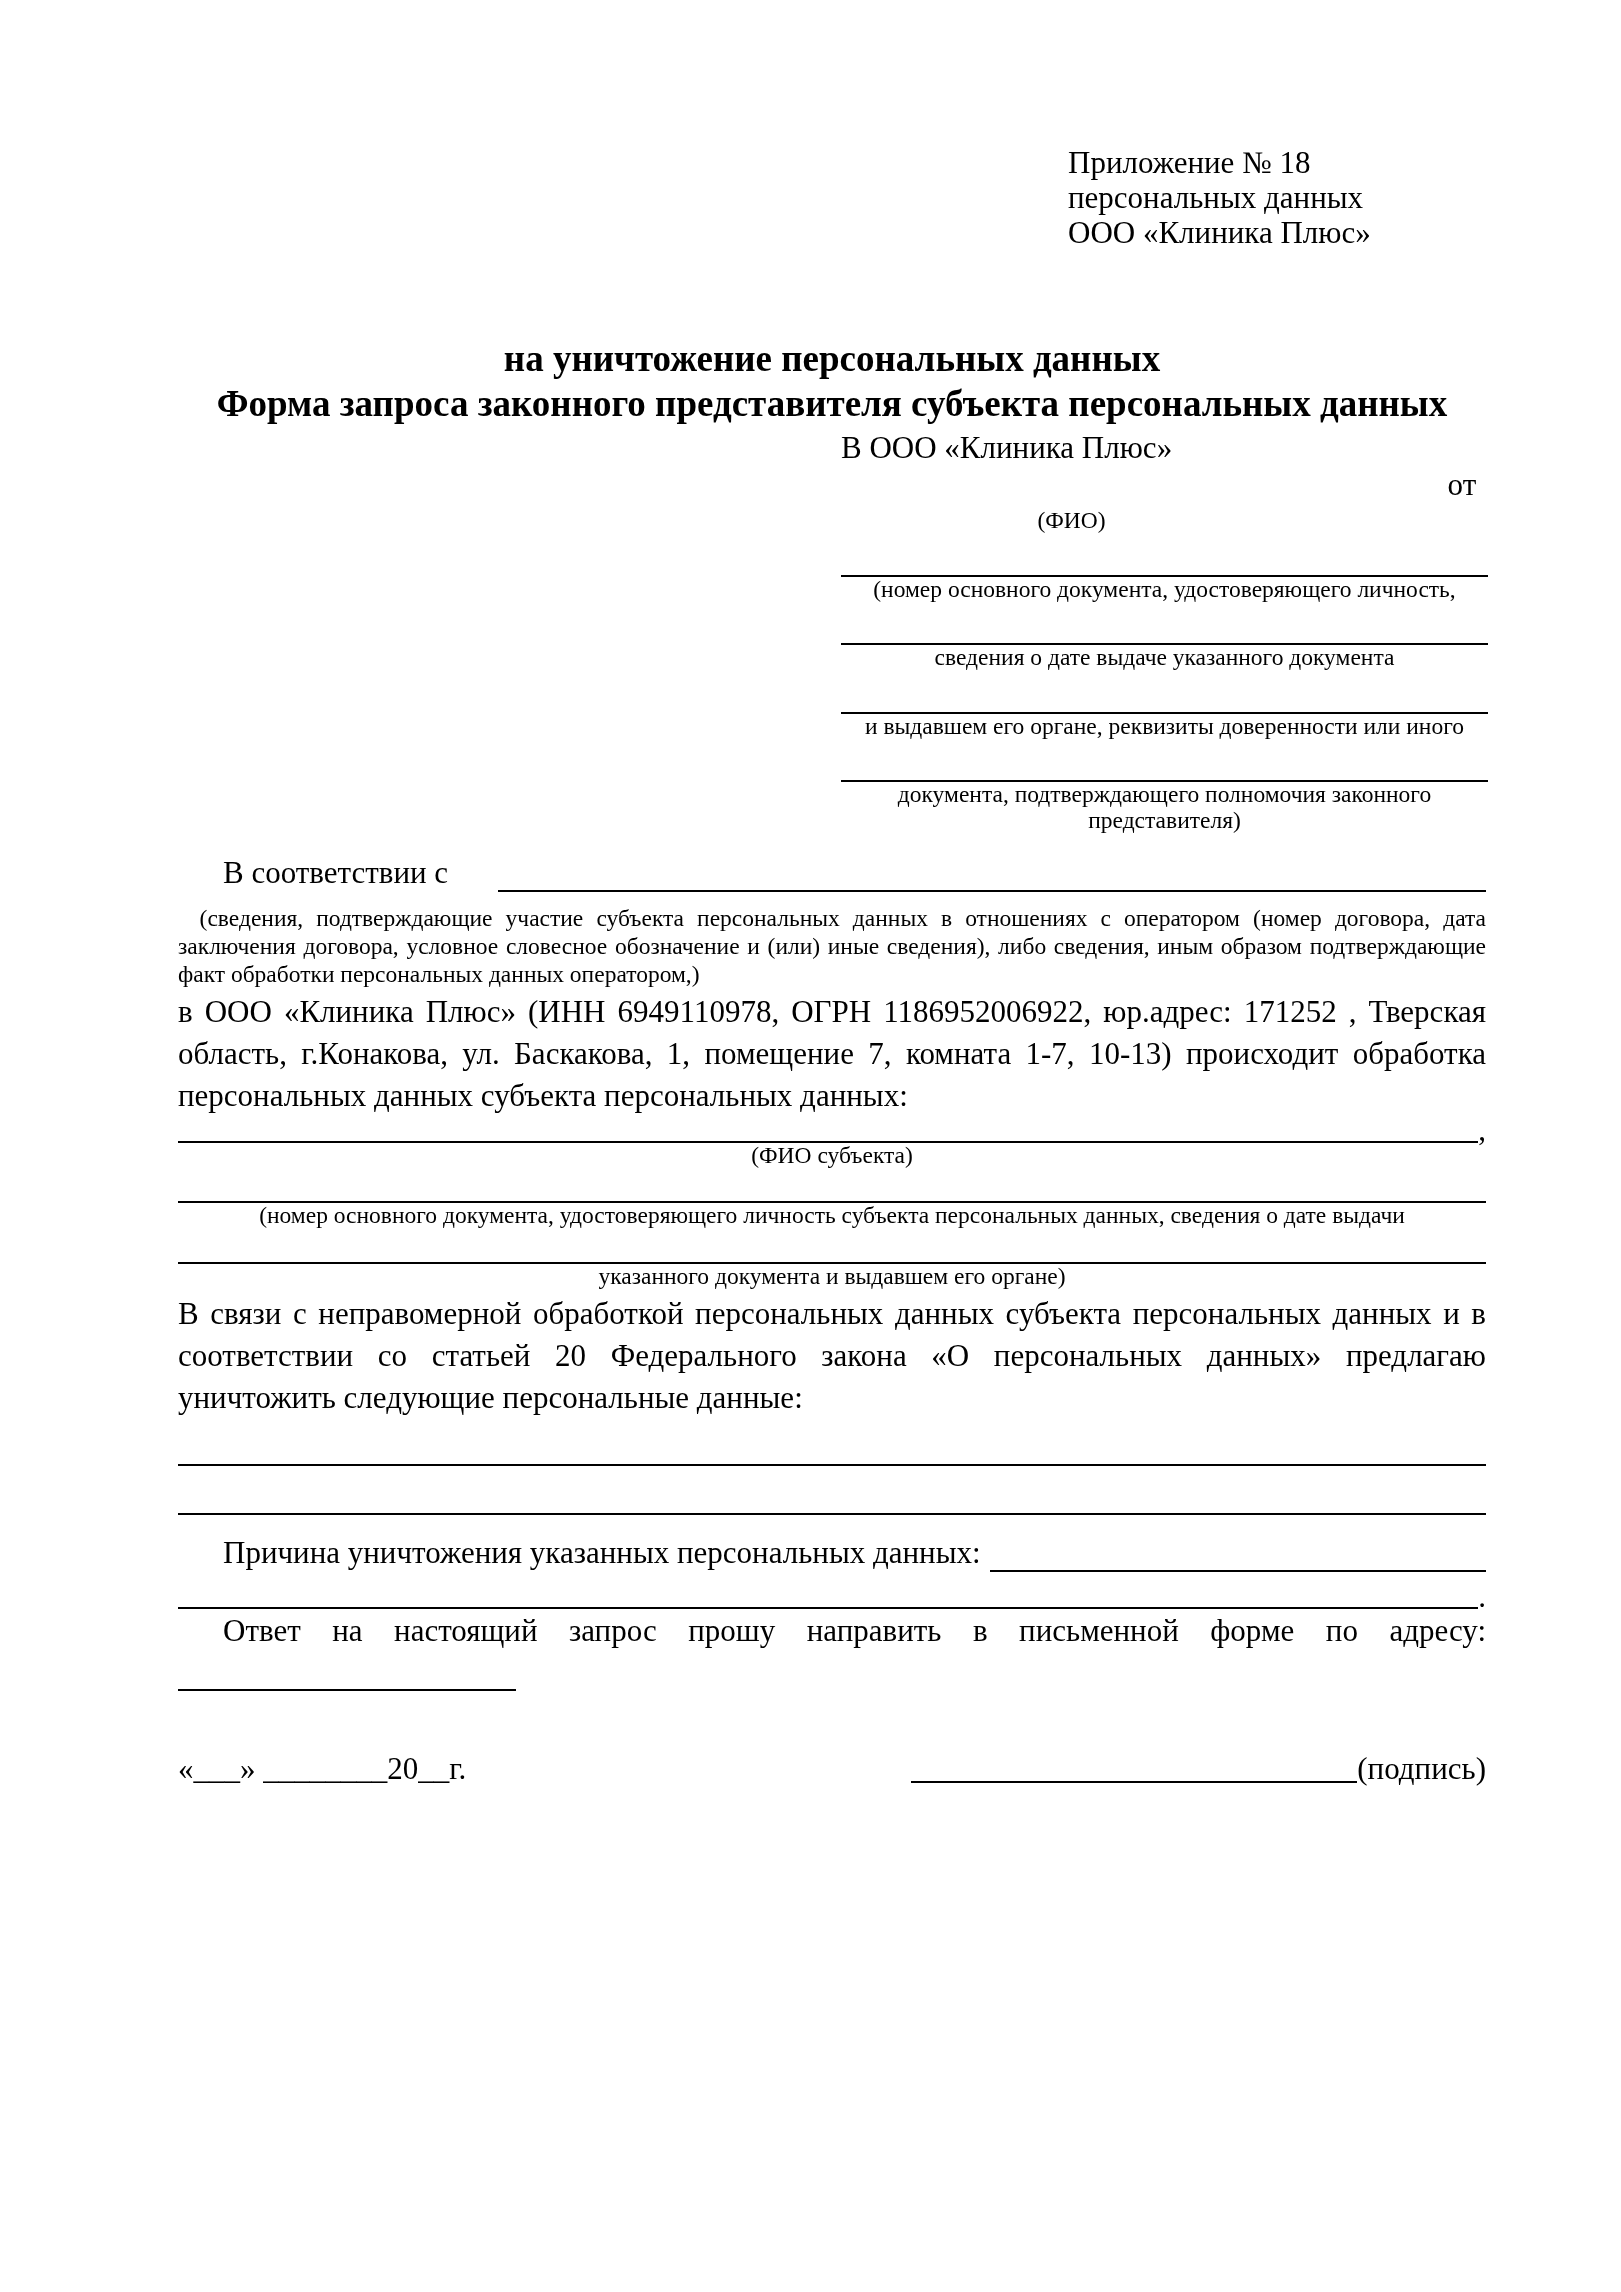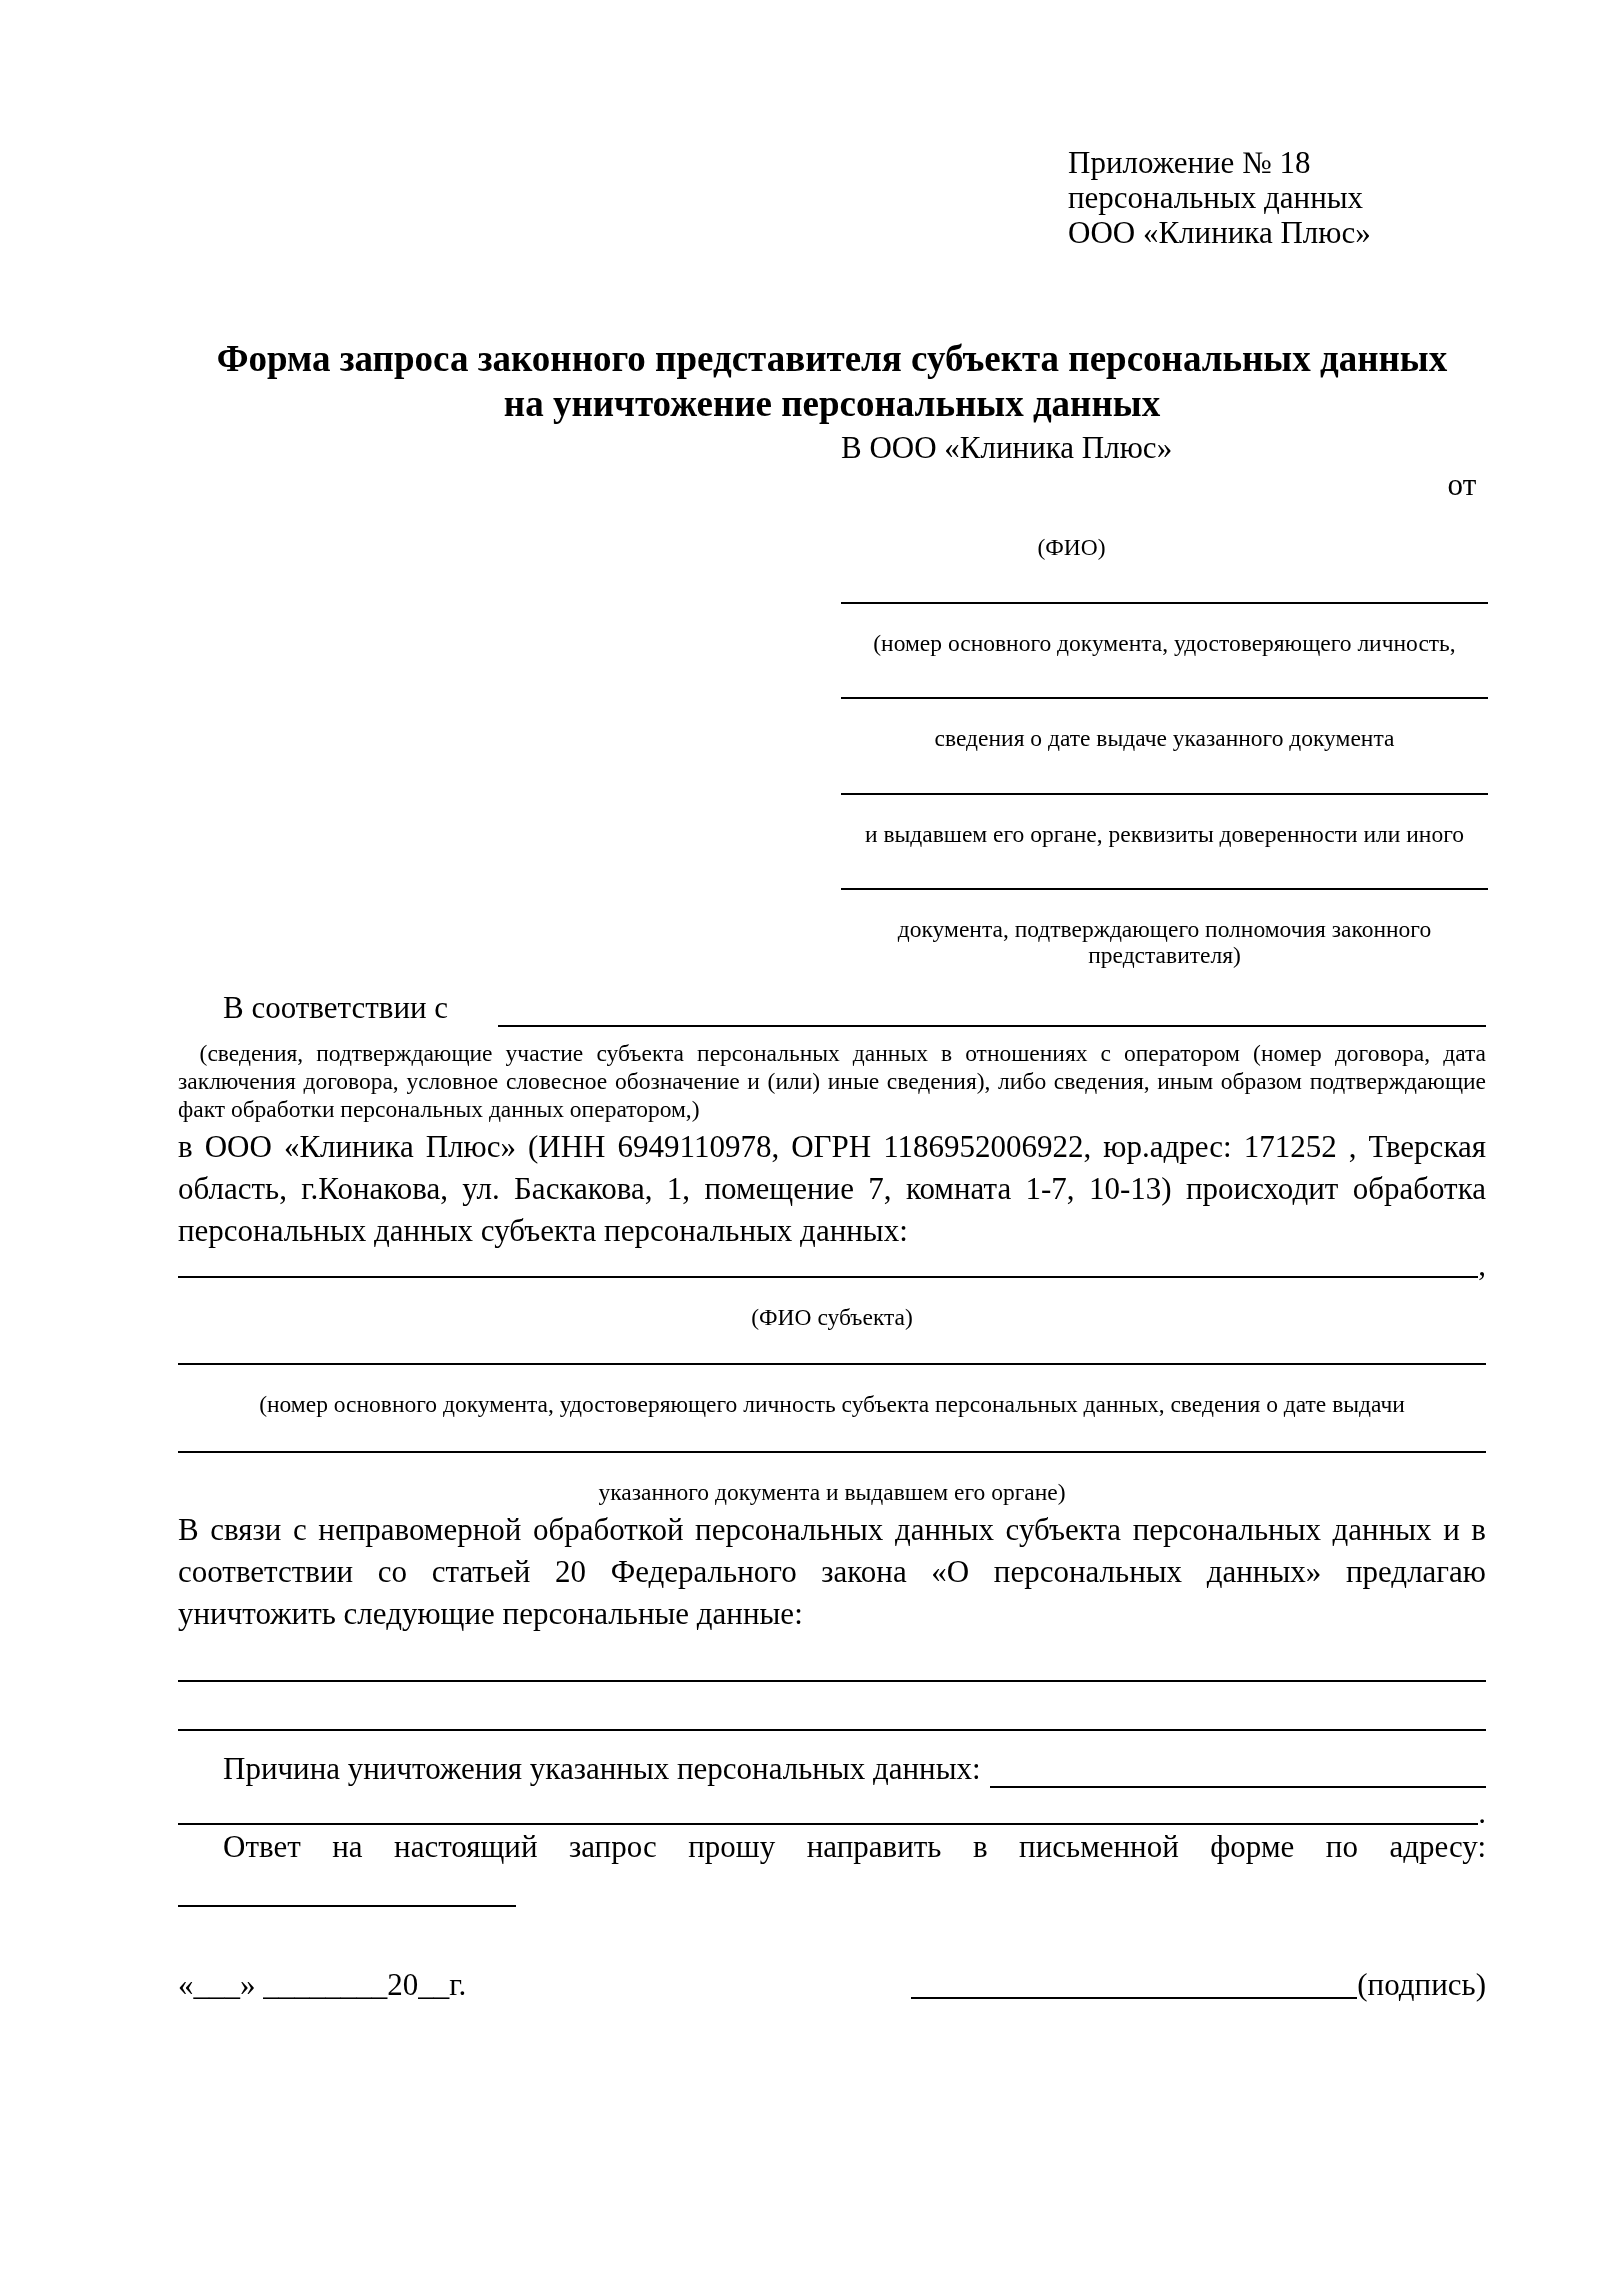--- a/index.html
+++ b/index.html
@@ -26,21 +26,21 @@
   }
 
   .recipient { width: 647px; margin-left: 663px; margin-top: 2px; font-size: 31px; }
   .recipient .to { line-height: 39px; }
 
   .from-row { display: flex; align-items: flex-end; height: 41px; flex-direction: column; }
   .from-row .lbl { padding-right: 11.8px; line-height: 35px; }
 
   .fill { flex: 1 1 auto; border-bottom: 2px solid #000; height: 35px; }
 
-  .cap { font-size: 23.5px; line-height: 25.5px; text-align: center; margin-top: 27px; }
+  .cap { font-size: 23.5px; line-height: 25.5px; text-align: center; }
   .cap-fio { padding-right: 186px; }
 
   .u-line { height: 43px; border-bottom: 2px solid #000; }
 
   .acc-row { display: flex; align-items: flex-end; margin-top: 19.6px; font-size: 31px; gap: 40px; }
   .acc-row .lead { padding-left: 45px; padding-right: 9.8px; white-space: nowrap; line-height: 39px; }
 
   .acc-cap {
     margin-top: 12px;
     font-size: 23.5px;
@@ -95,22 +95,22 @@
 <div class="page">
   <div class="content">
 
     <div class="hdr">
       <div>Приложение № 18</div>
       <div>персональных данных</div>
       <div>ООО «Клиника Плюс»</div>
     </div>
 
     <div class="title">
+      <div>на уничтожение персональных данных</div>
       <div>Форма запроса законного представителя субъекта персональных данных</div>
-      <div>на уничтожение персональных данных</div>
     </div>
 
     <div class="recipient">
       <div class="to">В ООО «Клиника Плюс»</div>
       <div class="from-row">
         <span class="lbl">от</span>
         <span class="fill"></span>
       </div>
       <div class="cap cap-fio">(ФИО)</div>
       <div class="u-line"></div>

